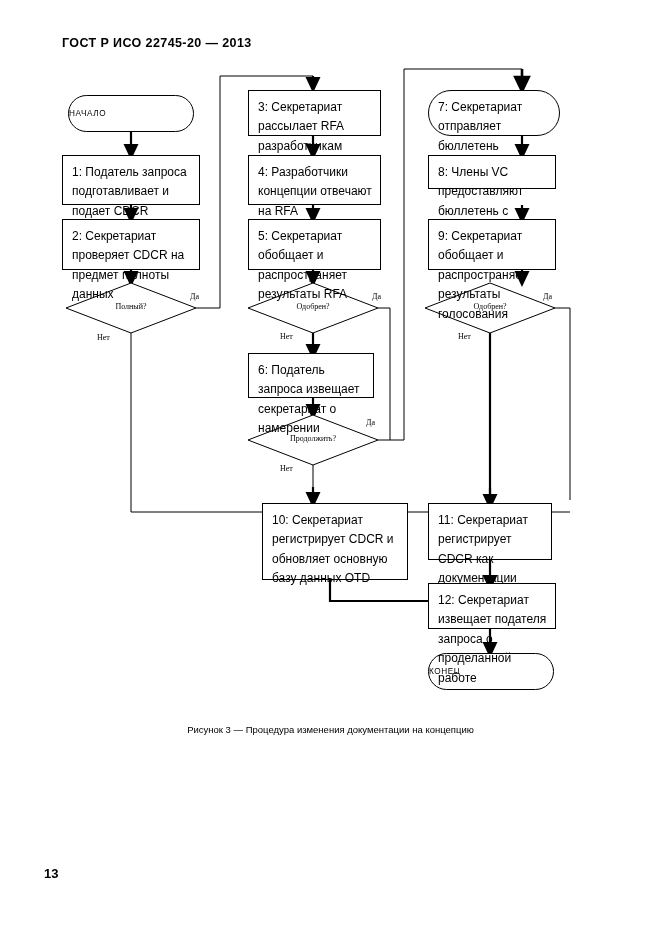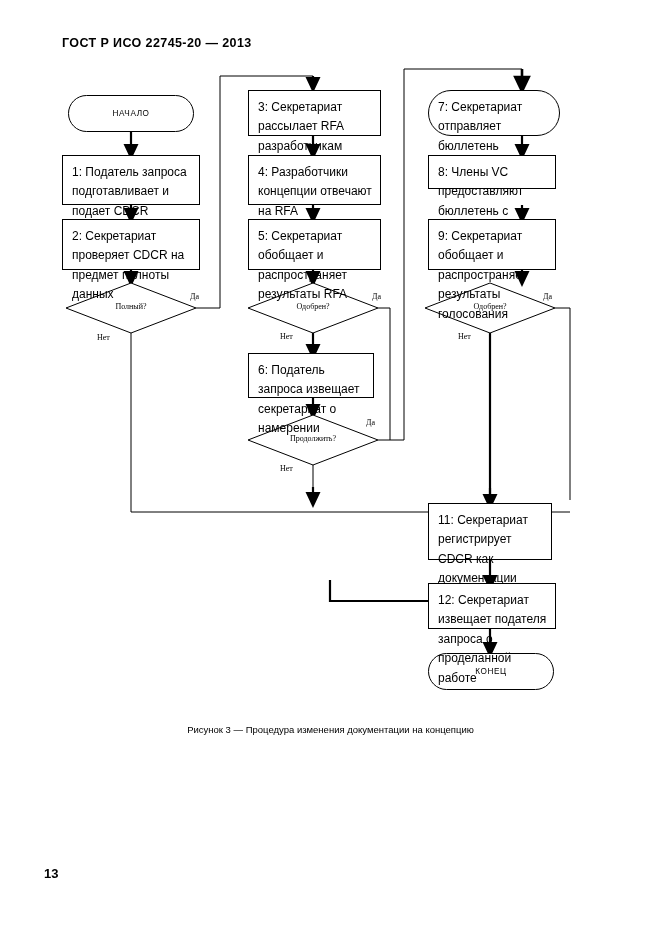--- a/index.html
+++ b/index.html
@@ -30,21 +30,21 @@
 
   .node{position:absolute;box-sizing:border-box;}
 
   .proc{
     border:1px solid #000;background:#fff;
     font-size:12px;line-height:1.62;
     padding:7px 8px 4px 9px;
   }
   .term{
     border:1px solid #000;background:#fff;border-radius:26px;
-    font-size:8.2px;display:flex;align-items:center;justify-content:center;
+    font-size:8.2px;display:flex;align-items:center;justify-content:flex-start;
     letter-spacing:0.6px;
   }
   .dec-label{
     position:absolute;font-size:8px;
     font-family:"Liberation Serif", serif;
     text-align:center;
   }
   .edge-label{
     position:absolute;font-size:8px;
     font-family:"Liberation Serif", serif;
@@ -139,20 +139,21 @@
     <div class="node proc" style="left:248px;top:219px;width:133px;height:51px;">5: Секретариат обобщает и распространяет результаты RFA</div>
 
     <div class="node proc" style="left:248px;top:353px;width:126px;height:45px;">6: Податель запроса извещает секретариат о намерении</div>
 
     <div class="node proc" style="left:428px;top:90px;width:132px;height:46px;border-radius:23px;">7: Секретариат отправляет бюллетень голосования в VC</div>
 
     <div class="node proc" style="left:428px;top:155px;width:128px;height:34px;">8: Члены VC предоставляют бюллетень с ответом</div>
 
     <div class="node proc" style="left:428px;top:219px;width:128px;height:51px;">9: Секретариат обобщает и распространяет результаты голосования</div>
 
+    <div class="node proc" style="left:262px;top:503px;width:146px;height:77px;">10: Секретариат регистрирует CDCR и обновляет основную базу данных OTD</div>
 
     <div class="node proc" style="left:428px;top:503px;width:124px;height:57px;">11: Секретариат регистрирует CDCR как документации</div>
 
     <div class="node proc" style="left:428px;top:583px;width:128px;height:46px;">12: Секретариат извещает подателя запроса о проделанной работе</div>
 
     <div class="dec-label" style="left:86px;top:302px;width:90px;">Полный?</div>
 
     <div class="dec-label" style="left:268px;top:302px;width:90px;">Одобрен?</div>
 
     <div class="dec-label" style="left:265px;top:434px;width:96px;">Продолжить?</div>

